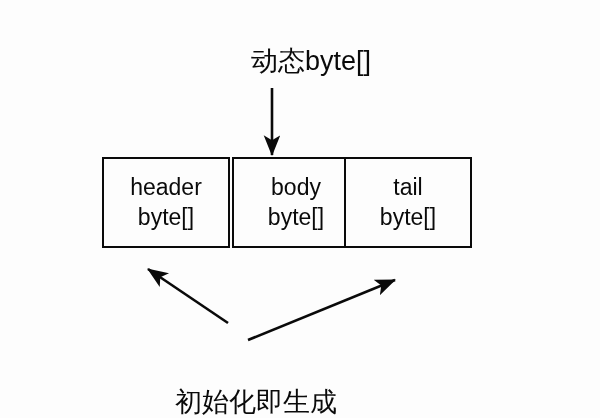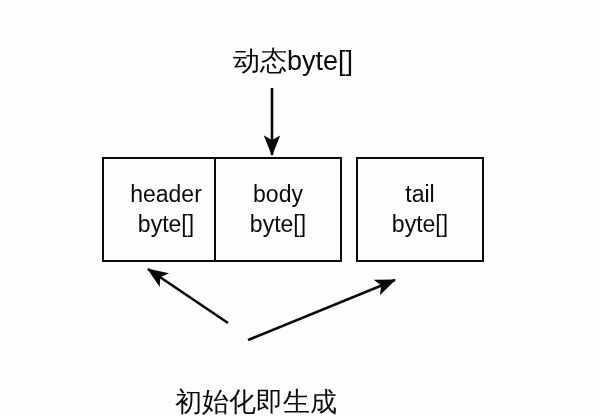--- a/index.html
+++ b/index.html
@@ -31,47 +31,47 @@
     height: 418px;
     pointer-events: none;
   }
   .label {
     position: absolute;
     white-space: nowrap;
     line-height: 1;
     color: #0a0a0a;
   }
   #top-label {
-    left: 233px;
+    left: 251px;
     top: 48px;
     font-size: 27px;
     letter-spacing: 0px;
   }
   #bottom-label {
     left: 175px;
     top: 341px;
     font-size: 27px;
     letter-spacing: 0px;
     margin-top: 48px;
   }
   .segment-box {
     position: absolute;
     top: 157px;
-    height: 105px;
+    height: 91px;
     box-sizing: border-box;
     border: 2px solid #0a0a0a;
     background: #fdfdfd;
     display: flex;
     flex-direction: column;
     align-items: center;
     justify-content: center;
   }
   #box-header { left: 102px; width: 128px; }
-  #box-body   { left: 214px; width: 128px; }
-  #box-tail   { left: 356px; width: 128px; }
+  #box-body   { left: 232px; width: 128px; }
+  #box-tail   { left: 344px; width: 128px; }
   .segment-line {
     font-size: 23px;
     line-height: 1.28;
     text-align: center;
     color: #0a0a0a;
   }
 </style>
 </head>
 <body>
 

